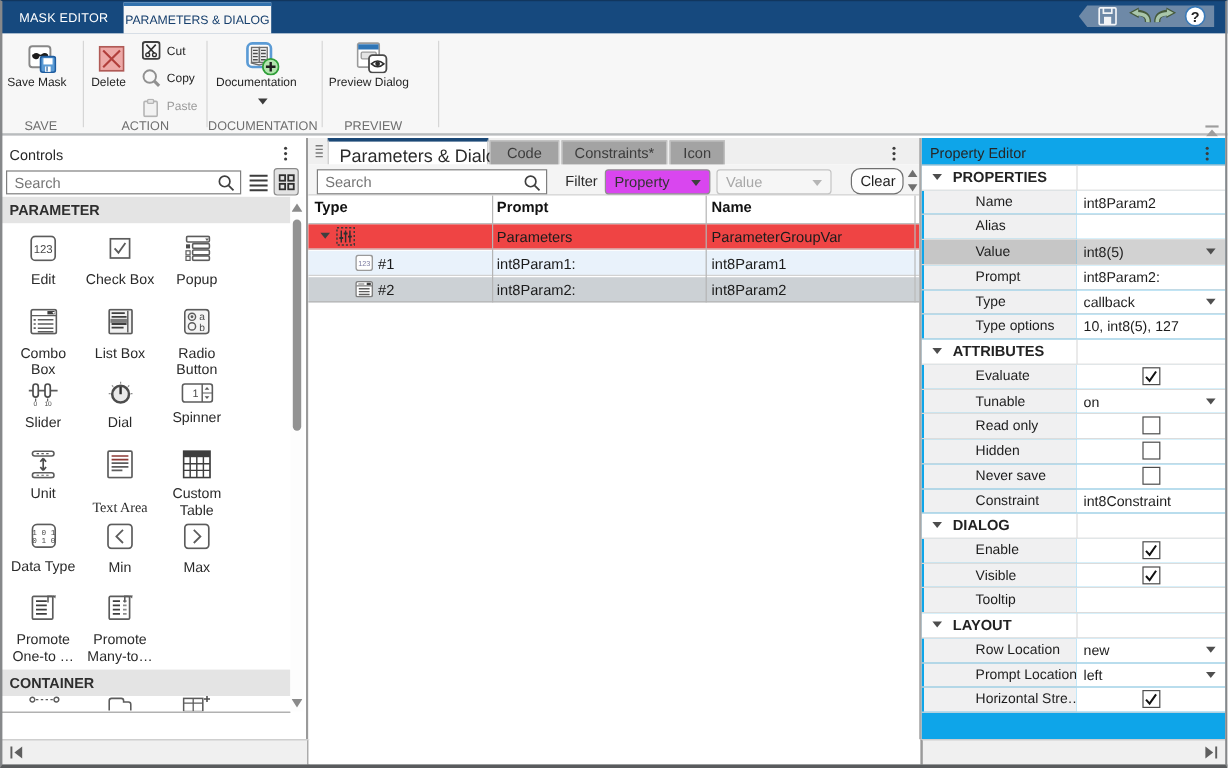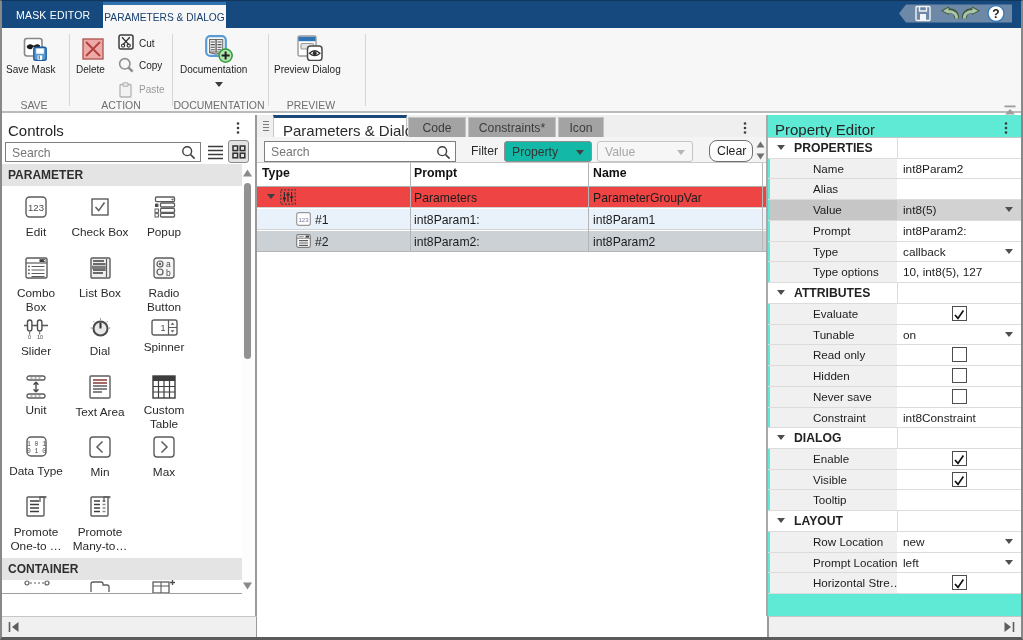--- a/index.html
+++ b/index.html
@@ -10,24 +10,24 @@
 #ribbon { left:0; top:0; width:1023px; height:28px; background:#16497e; }
 #tab-active { left:103px; top:2px; width:123px; height:26px; background:#f7f7f7; border-top:3px solid #3272ae; }
 #tab-active span { position:absolute; left:50%; transform:translateX(-50%); top:6.5px; color:#163f6d; font-size:10.2px; letter-spacing:0; white-space:nowrap; }
 #qab { left:899px; top:4px; width:113px; height:19px; }
 
 #toolbar { left:0; top:28px; width:1023px; height:85px; background:#f7f7f7; border-bottom:2px solid #b9bcbe; }
 .tb-divider { position:absolute; top:34px; width:1px; height:72px; background:#d6d6d6; }
 .tb-label { position:absolute; font-size:10.5px; color:#6e6e6e; top:99px; text-align:center; }
 .tb-btn-text { position:absolute; font-size:10px; color:#252525; white-space:nowrap; }
 
-.panel-header { font-size:15px; color:#262626; }
+.panel-header { font-size:12px; color:#262626; }
 
 #left { left:0px; top:115px; width:257px; height:501px; background:#fff; border-right:2px solid #9a9a9a; overflow:hidden; }
-#pe { left:768px; top:115px; width:253px; height:501px; background:#5eead4; }
+#pe { left:768px; top:115px; width:253px; height:501px; background:#0ea5e9; }
 #center { left:257px; top:115px; width:509px; height:517px; background:#fff; }
 .secthead { position:absolute; left:0; width:242px; height:22px; background:#e4e4e4; }
 .secthead span { position:absolute; left:8px; top:4px; font-weight:bold; font-size:12px; color:#2e2e2e; }
 .tile { position:absolute; width:64px; text-align:center; }
 .tile .lbl { font-size:11.8px; color:#2a2a2a; line-height:14px; margin-top:3px; }
 
 .ctab { position:absolute; top:2px; height:21px; background:#a3a3a3; border:1px solid #c3c3c3; border-bottom:none; }
 .ctab span { position:absolute; left:50%; transform:translateX(-50%); top:3px; font-size:12.2px; color:#3c3c3c; white-space:nowrap; }
 
 .hdrcell { position:absolute; top:3px; font-weight:bold; font-size:12.3px; color:#111; }
@@ -305,21 +305,21 @@
         <path d="M13,7 v10 M13,7 l-2.4,2.8 M13,7 l2.4,2.8 M13,17 l-2.4,-2.8 M13,17 l2.4,-2.8" stroke="#4c4c4c" stroke-width="1.4" fill="none"></path>
       </svg>
 <div class="lbl" style="margin-top:0;">Unit</div>
 </div>
 <div class="tile" style="left:68px; top:260px;">
 <svg width="22" height="24" viewBox="0 0 22 24">
         <rect x="1" y="1" width="20" height="22" rx="1" fill="#fff" stroke="#5c5c5c" stroke-width="1.4"></rect>
         <path d="M4,5 h14 M4,8 h14" stroke="#8c3a36" stroke-width="1.4"></path>
         <path d="M4,11 h14 M4,14 h14 M4,17 h9" stroke="#5c5c5c" stroke-width="1.4"></path>
       </svg>
-<div class="lbl" style="margin-top:2px;">Text Area</div>
+<div class="lbl" style="margin-top:12px;font-family:Liberation Serif, serif;">Text Area</div>
 </div>
 <div class="tile" style="left:132px; top:260px;">
 <svg width="24" height="24" viewBox="0 0 24 24">
         <rect x="1" y="1" width="22" height="22" fill="#fff" stroke="#3e3e3e" stroke-width="1.4"></rect>
         <rect x="1" y="1" width="22" height="5" fill="#3e3e3e"></rect>
         <path d="M6.5,1 v22 M12,1 v22 M17.5,1 v22 M1,11.5 h22 M1,17 h22" stroke="#3e3e3e" stroke-width="1.2"></path>
       </svg>
 <div class="lbl" style="margin-top:0;">Custom<br>Table</div>
 </div>
 
@@ -423,21 +423,21 @@
 
 <div class="abs" style="left:0; top:22px; width:509px; height:26px; background:#f4f4f4; border-bottom:1px solid #c9c9c9;"></div>
 <div class="abs" style="left:7px; top:26px; width:192px; height:21px; border:1px solid #7f7f7f; background:#fff;">
 <span style="position:absolute; left:6px; top:3px; font-size:12.2px; color:#767676;">Search</span>
 <svg style="position:absolute; right:4px; top:3px;" width="15" height="15" viewBox="0 0 15 15">
         <circle cx="6.2" cy="6.2" r="4.4" fill="none" stroke="#3f3f3f" stroke-width="1.4"></circle>
         <path d="M9.6,9.6 L13.6,13.6" stroke="#3f3f3f" stroke-width="1.5"></path>
       </svg>
 </div>
 <div class="abs" style="left:214px; top:29px; font-size:12.2px; color:#2b2b2b;">Filter</div>
-<div class="abs" style="left:247px; top:26px; width:88px; height:21px; border:1px solid #8f8f8f; border-radius:3px; background:#14b8a6;">
+<div class="abs" style="left:247px; top:26px; width:88px; height:21px; border:1px solid #8f8f8f; border-radius:3px; background:#d946ef;">
 <span style="position:absolute; left:7px; top:3px; font-size:12.2px; color:#333;">Property</span>
 <div style="position:absolute; right:7px; top:8px; width:0; height:0; border-left:4.5px solid transparent; border-right:4.5px solid transparent; border-top:5px solid #3f3f3f;"></div>
 </div>
 <div class="abs" style="left:340px; top:26px; width:96px; height:21px; border:1px solid #c4c4c4; border-radius:3px; background:#f6f6f6;">
 <span style="position:absolute; left:7px; top:3px; font-size:12.2px; color:#a8a8a8;">Value</span>
 <div style="position:absolute; right:7px; top:8px; width:0; height:0; border-left:4.5px solid transparent; border-right:4.5px solid transparent; border-top:5px solid #b5b5b5;"></div>
 </div>
 <div class="abs" style="left:452px; top:25px; width:44px; height:22px; border:1.4px solid #6f6f6f; border-radius:8px; background:#fdfdfd;">
 <span style="position:absolute; left:7px; top:3px; font-size:12.3px; color:#1f1f1f;">Clear</span>
 </div>

